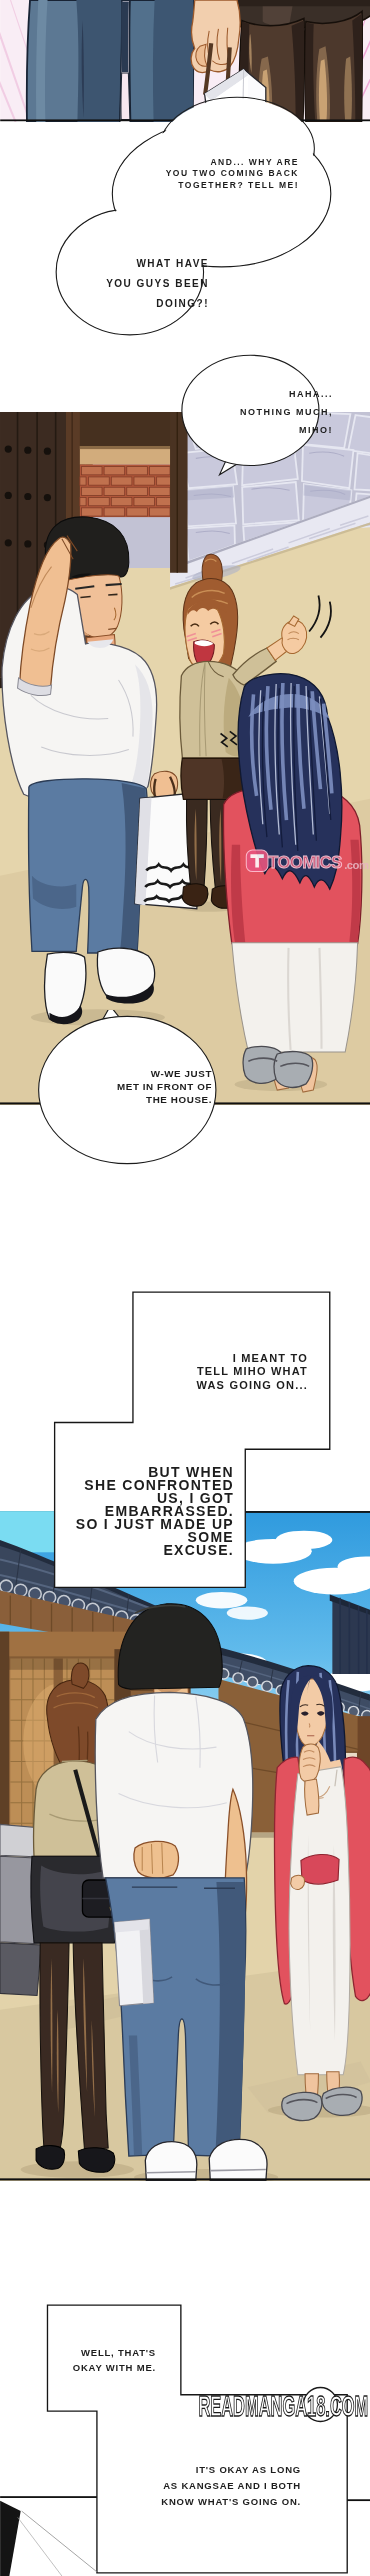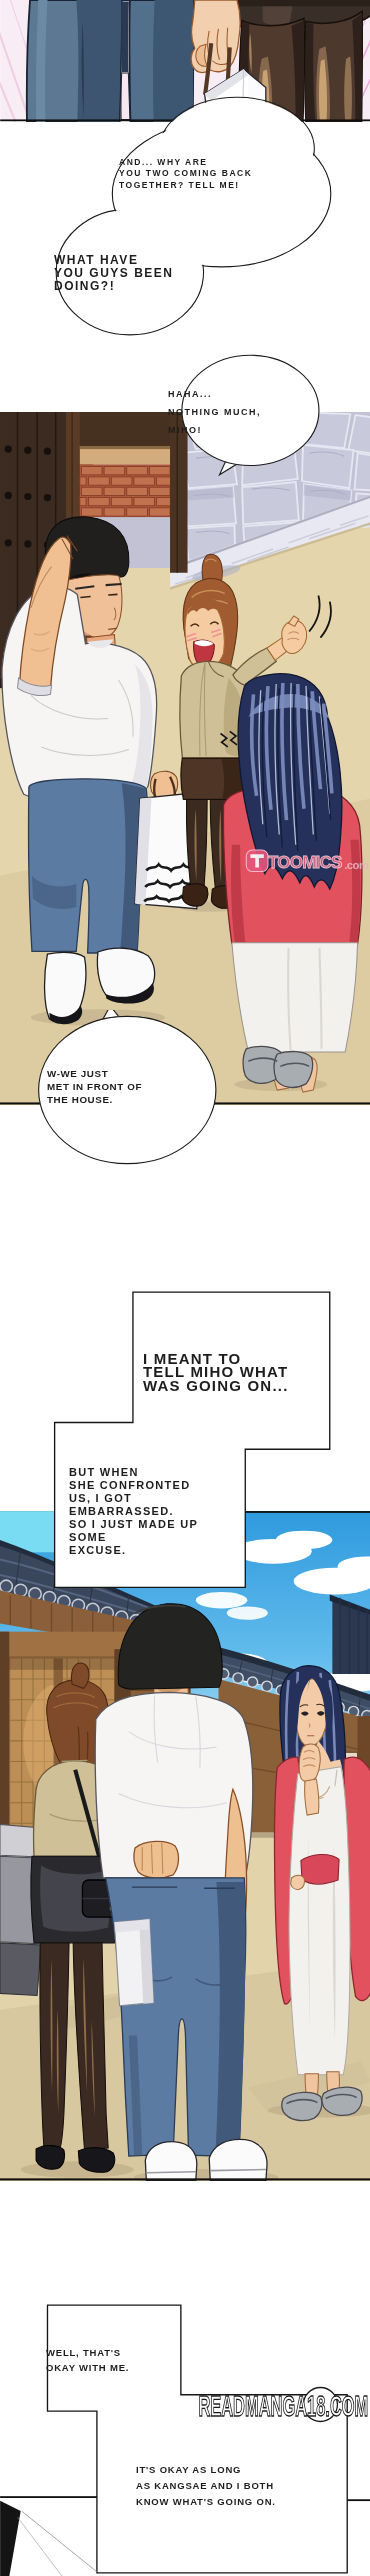--- a/index.html
+++ b/index.html
@@ -1,18 +1,18 @@
 <!DOCTYPE html>
 <html style="font-size:8.2px"><head>
 <meta charset="utf-8">
 <style>
 html,body{margin:0;padding:0;background:#ffffff;}
 #page{position:relative;width:371px;height:2576px;background:#ffffff;overflow:hidden;font-family:"Liberation Sans",sans-serif;}
 #page svg{position:absolute;display:block;}
-.t{position:absolute;font-weight:bold;color:#1d1d1d;text-align:left;font-family:"Liberation Sans",sans-serif;}
+.t{position:absolute;font-weight:bold;color:#1d1d1d;text-align:right;font-family:"Liberation Sans",sans-serif;}
 </style>
 </head>
 <body>
 <div id="page">
 
 <svg style="left:0;top:0" width="371" height="122" viewBox="0 0 720 237">
 
   <rect x="0" y="0" width="720" height="234" fill="#f9edf5"></rect>
 
   <g stroke="#f0c6e0" stroke-width="4" opacity="0.8">
@@ -658,27 +658,27 @@
   <g>
     <circle cx="622" cy="4667" r="33" fill="#ffffff" stroke="#1a1a1a" stroke-width="2.5"></circle>
     <g transform="translate(385,4689) scale(0.5412,1)">
           <text x="0" y="0" font-family="Liberation Sans, sans-serif" font-size="59" font-weight="bold" fill="#ffffff" stroke="#1a1a1a" stroke-width="2.6">READMANGA18.COM</text>
         </g>
   </g>
 </svg>
 
 <div class="t" style="left:119px;top:157px;width:180px;font-size:8.5px;line-height:11.3px;letter-spacing:1.5px;z-index:5">AND... WHY ARE<br>YOU TWO COMING BACK<br>TOGETHER? TELL ME!</div>
 
-<div class="t" style="left:54px;top:254px;width:155px;font-size:12px;line-height:13px;letter-spacing:1.5px;z-index:5">WHAT HAVE<br>YOU GUYS BEEN<br>DOING?!</div>
+<div class="t" style="left:54px;top:254px;width:155px;font-size:10px;line-height:20px;letter-spacing:1.5px;z-index:5">WHAT HAVE<br>YOU GUYS BEEN<br>DOING?!</div>
 
 <div class="t" style="left:47px;top:1067px;width:165px;font-size:9.8px;line-height:13px;letter-spacing:0.6px;z-index:5">W-WE JUST<br>MET IN FRONT OF<br>THE HOUSE.</div>
 
 <div class="t" style="left:168px;top:385px;width:165px;font-size:9px;line-height:18px;letter-spacing:1.5px;z-index:5">HAHA...<br>NOTHING MUCH,<br>MIHO!</div>
 
-<div class="t" style="left:143px;top:1352px;width:165px;font-size:15px;line-height:13.4px;letter-spacing:1.2px;z-index:5">I MEANT TO<br>TELL MIHO WHAT<br>WAS GOING ON...</div>
-
-<div class="t" style="left:69px;top:1466px;width:165px;font-size:11px;line-height:13px;letter-spacing:1.3px;z-index:5">BUT WHEN<br>SHE CONFRONTED<br>US, I GOT EMBARRASSED.<br>SO I JUST MADE UP SOME<br>EXCUSE.</div>
+<div class="t" style="left:143px;top:1352px;width:165px;font-size:11px;line-height:13.4px;letter-spacing:1.2px;z-index:5">I MEANT TO<br>TELL MIHO WHAT<br>WAS GOING ON...</div>
+
+<div class="t" style="left:69px;top:1466px;width:165px;font-size:14px;line-height:13px;letter-spacing:1.3px;z-index:5">BUT WHEN<br>SHE CONFRONTED<br>US, I GOT EMBARRASSED.<br>SO I JUST MADE UP SOME<br>EXCUSE.</div>
 
 <div class="t" style="left:46px;top:2345px;width:110px;font-size:9.5px;line-height:15px;letter-spacing:0.8px;z-index:5">WELL, THAT'S<br>OKAY WITH ME.</div>
 
 <div class="t" style="left:136px;top:2462px;width:165px;font-size:9.5px;line-height:16px;letter-spacing:0.8px;z-index:5">IT'S OKAY AS LONG<br>AS KANGSAE AND I BOTH<br>KNOW WHAT'S GOING ON.</div>
 </div>
 
 
 </body></html>

